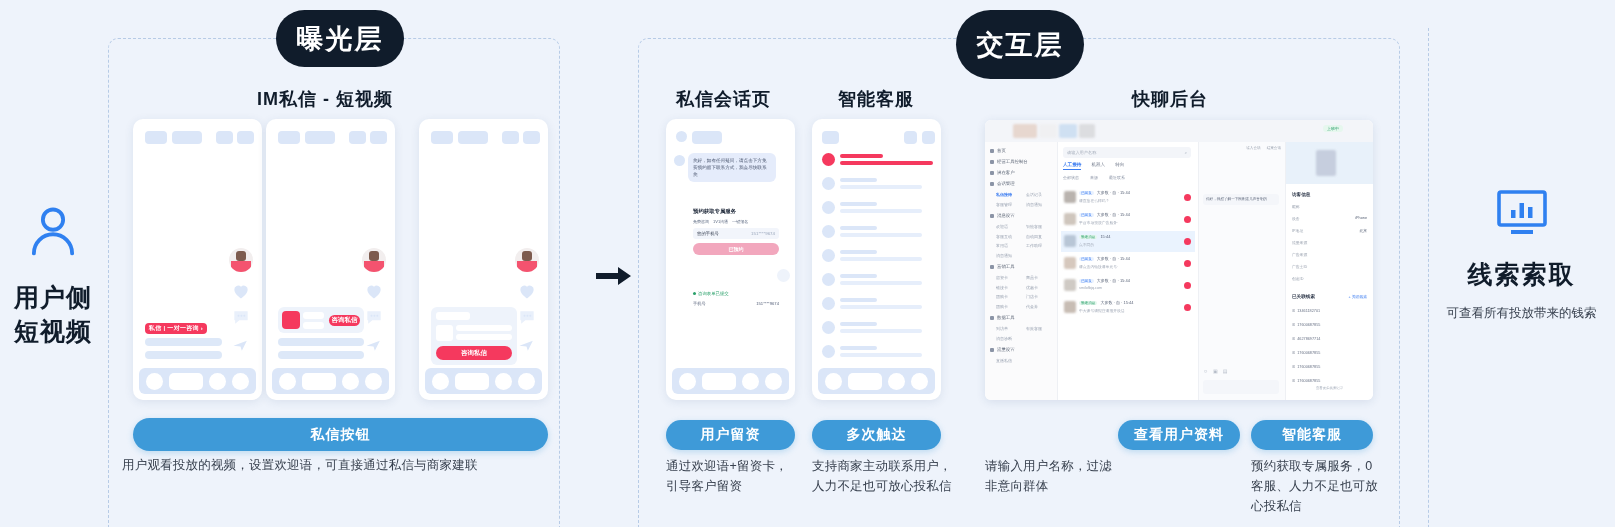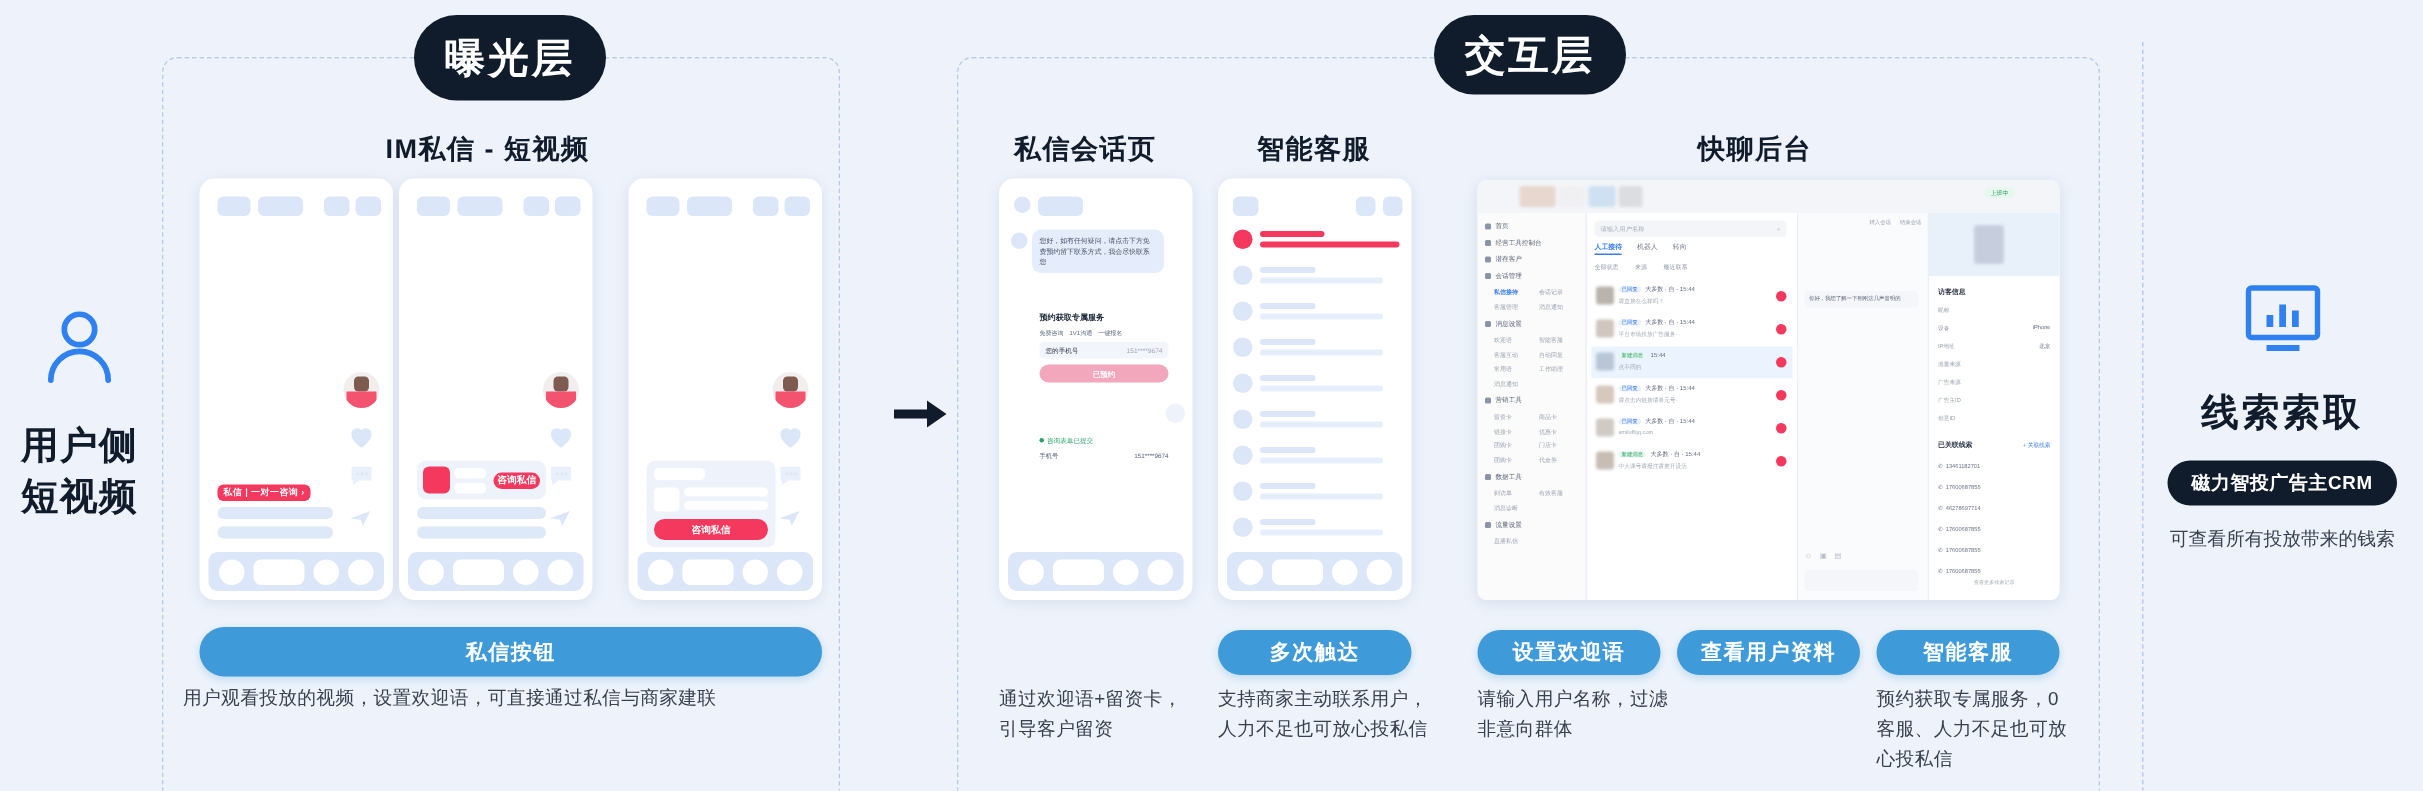--- a/index.html
+++ b/index.html
@@ -31,21 +31,21 @@
   .layer-pill{
     position:absolute;
     background:#101c2b;
     color:#ffffff;
     border-radius:40px;
     display:flex;align-items:center;justify-content:center;
     font-size:27px;font-weight:700;letter-spacing:2px;
     z-index:5;
   }
   #pill-exposure{left:276px;top:10px;width:128px;height:57px;}
-  #pill-interaction{left:956px;top:10px;width:128px;height:53px;}
+  #pill-interaction{left:956px;top:10px;width:128px;height:69px;}
 
   
   #user-side{
     position:absolute;left:0px;top:205px;width:106px;
     display:flex;flex-direction:column;align-items:center;
   }
   #person-icon{width:54px;height:54px;display:block;}
   #user-side-label{
     margin-top:22px;text-align:center;
     font-size:25px;font-weight:700;line-height:1.35;color:#101c2b;
@@ -697,36 +697,35 @@
           </div>
           <div class="be-phone" style="top: 236px;">
             <span>✆</span>
             <span>17600687855</span>
           </div>
         </div>
       <div style="position:absolute;left:0;right:0;bottom:10px;text-align:center;font-size:3.4px;color:#a8b0bd;">查看更多线索记录</div>
     </div>
   </div>
 
+  <div class="blue-btn" style="left:666px;top:420px;width:129px;height:30px;">用户留资</div>
   <div class="blue-btn" style="left:812px;top:420px;width:129px;height:30px;">多次触达</div>
-  <div class="blue-btn" style="left:985px;top:420px;width:122px;height:30px;">设置欢迎语</div>
   <div class="blue-btn" style="left:1118px;top:420px;width:122px;height:30px;">查看用户资料</div>
   <div class="blue-btn" style="left:1251px;top:420px;width:122px;height:30px;">智能客服</div>
 
   <div class="caption" style="left:666px;top:456px;width:134px;">通过欢迎语+留资卡，引导客户留资</div>
   <div class="caption" style="left:812px;top:456px;width:140px;">支持商家主动联系用户，人力不足也可放心投私信</div>
   <div class="caption" style="left:985px;top:456px;width:128px;">请输入用户名称，过滤非意向群体</div>
   <div class="caption" style="left:1251px;top:456px;width:130px;">预约获取专属服务，0客服、人力不足也可放心投私信</div>
 
   <div id="leads-block">
     <svg id="monitor-icon" viewBox="0 0 54 48">
       <rect x="4" y="2" width="46" height="33" rx="2" fill="none" stroke="#2f80f0" stroke-width="3.6"></rect>
       <rect x="16" y="20" width="4.5" height="8" fill="#2f80f0"></rect>
       <rect x="24.5" y="13" width="4.5" height="15" fill="#2f80f0"></rect>
       <rect x="33" y="17" width="4.5" height="11" fill="#2f80f0"></rect>
       <rect x="16" y="40" width="22" height="4" fill="#2f80f0"></rect>
     </svg>
     <div id="leads-title">线索索取</div>
-    <div id="leads-pill">磁力智投广告主CRM</div>
     <div id="leads-caption">可查看所有投放带来的钱索</div>
   </div>
 
 </div>
 
 </body></html>

